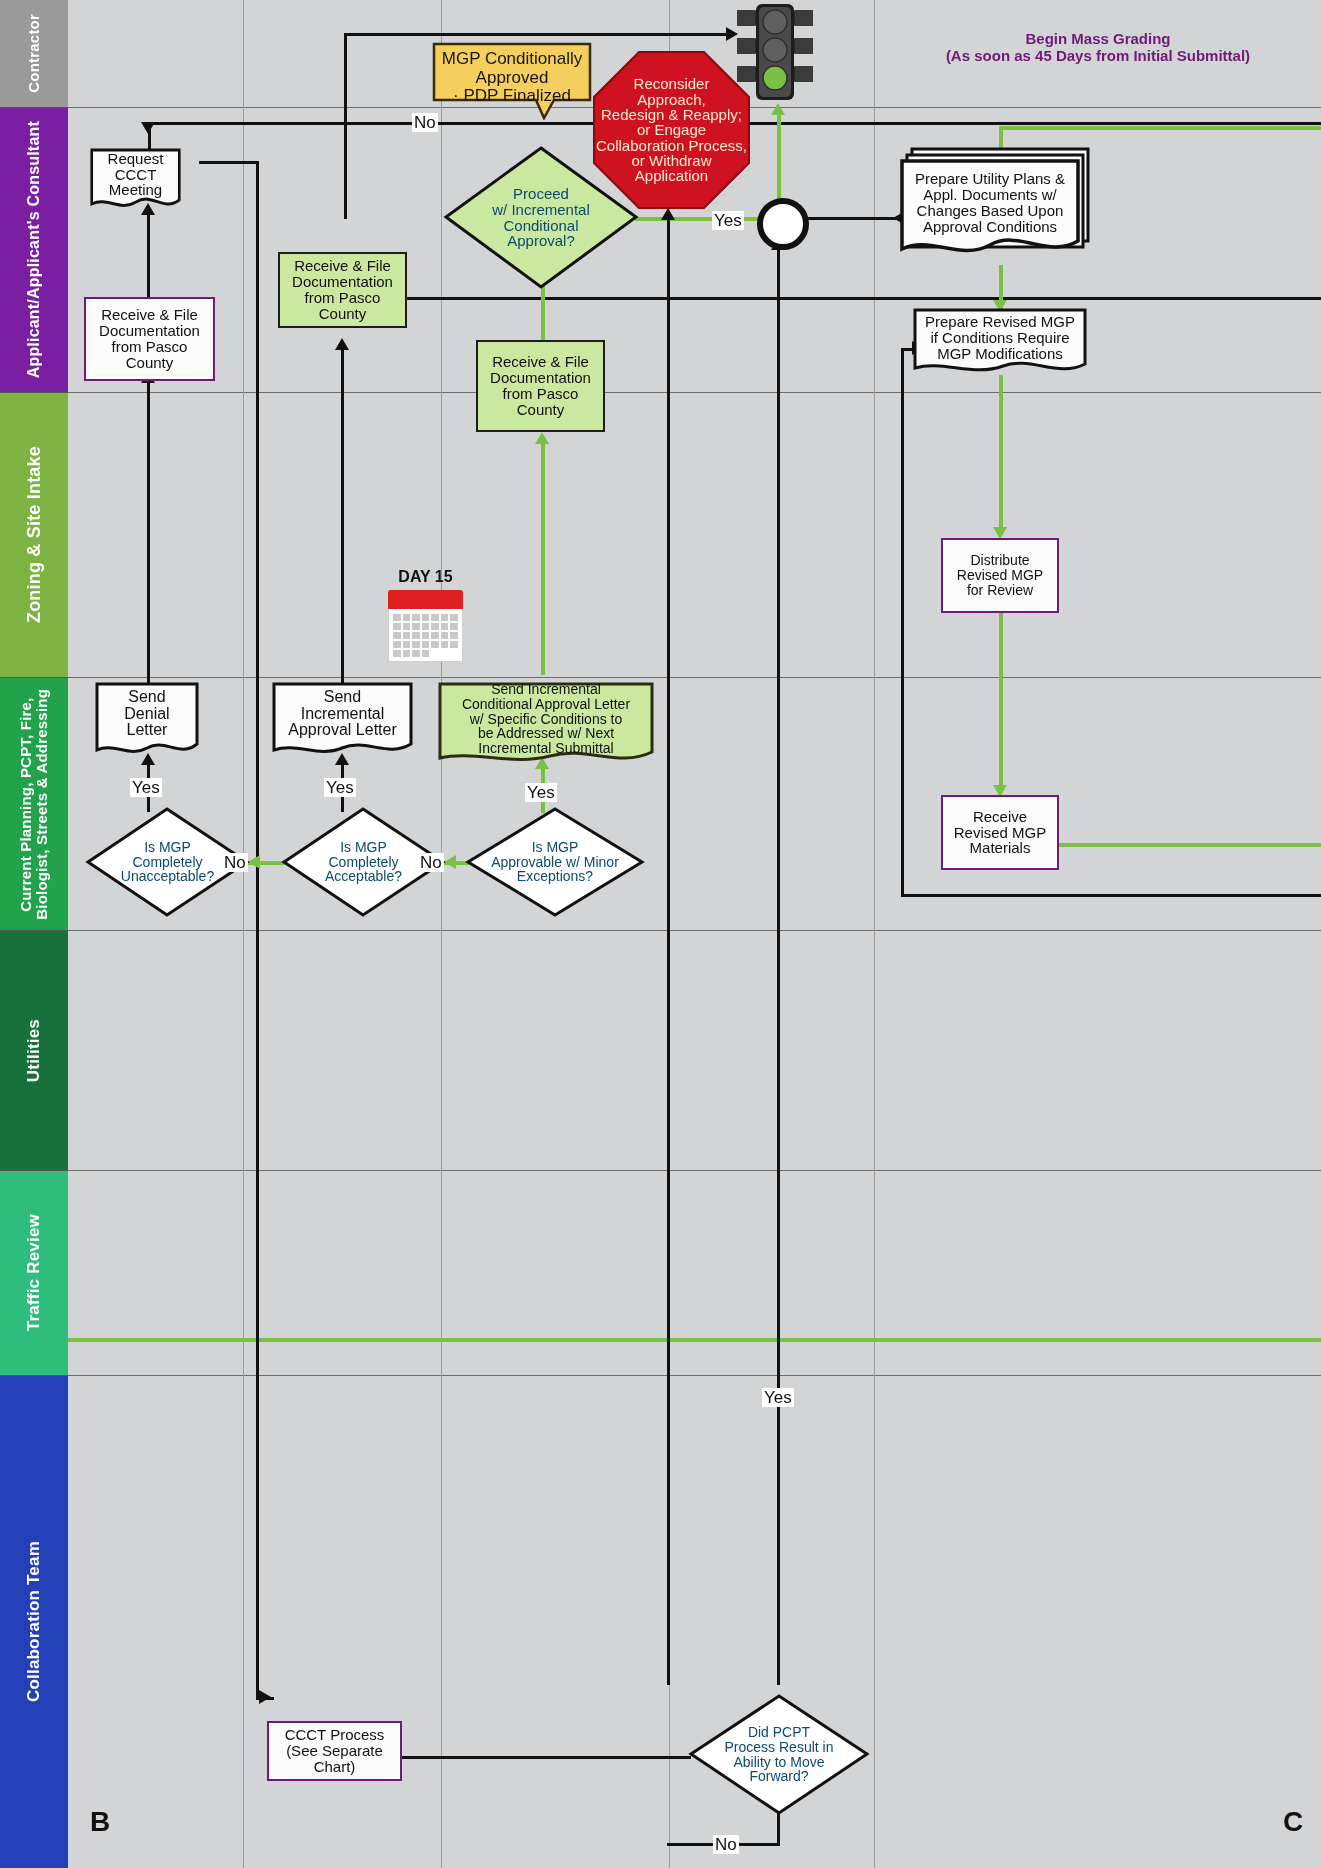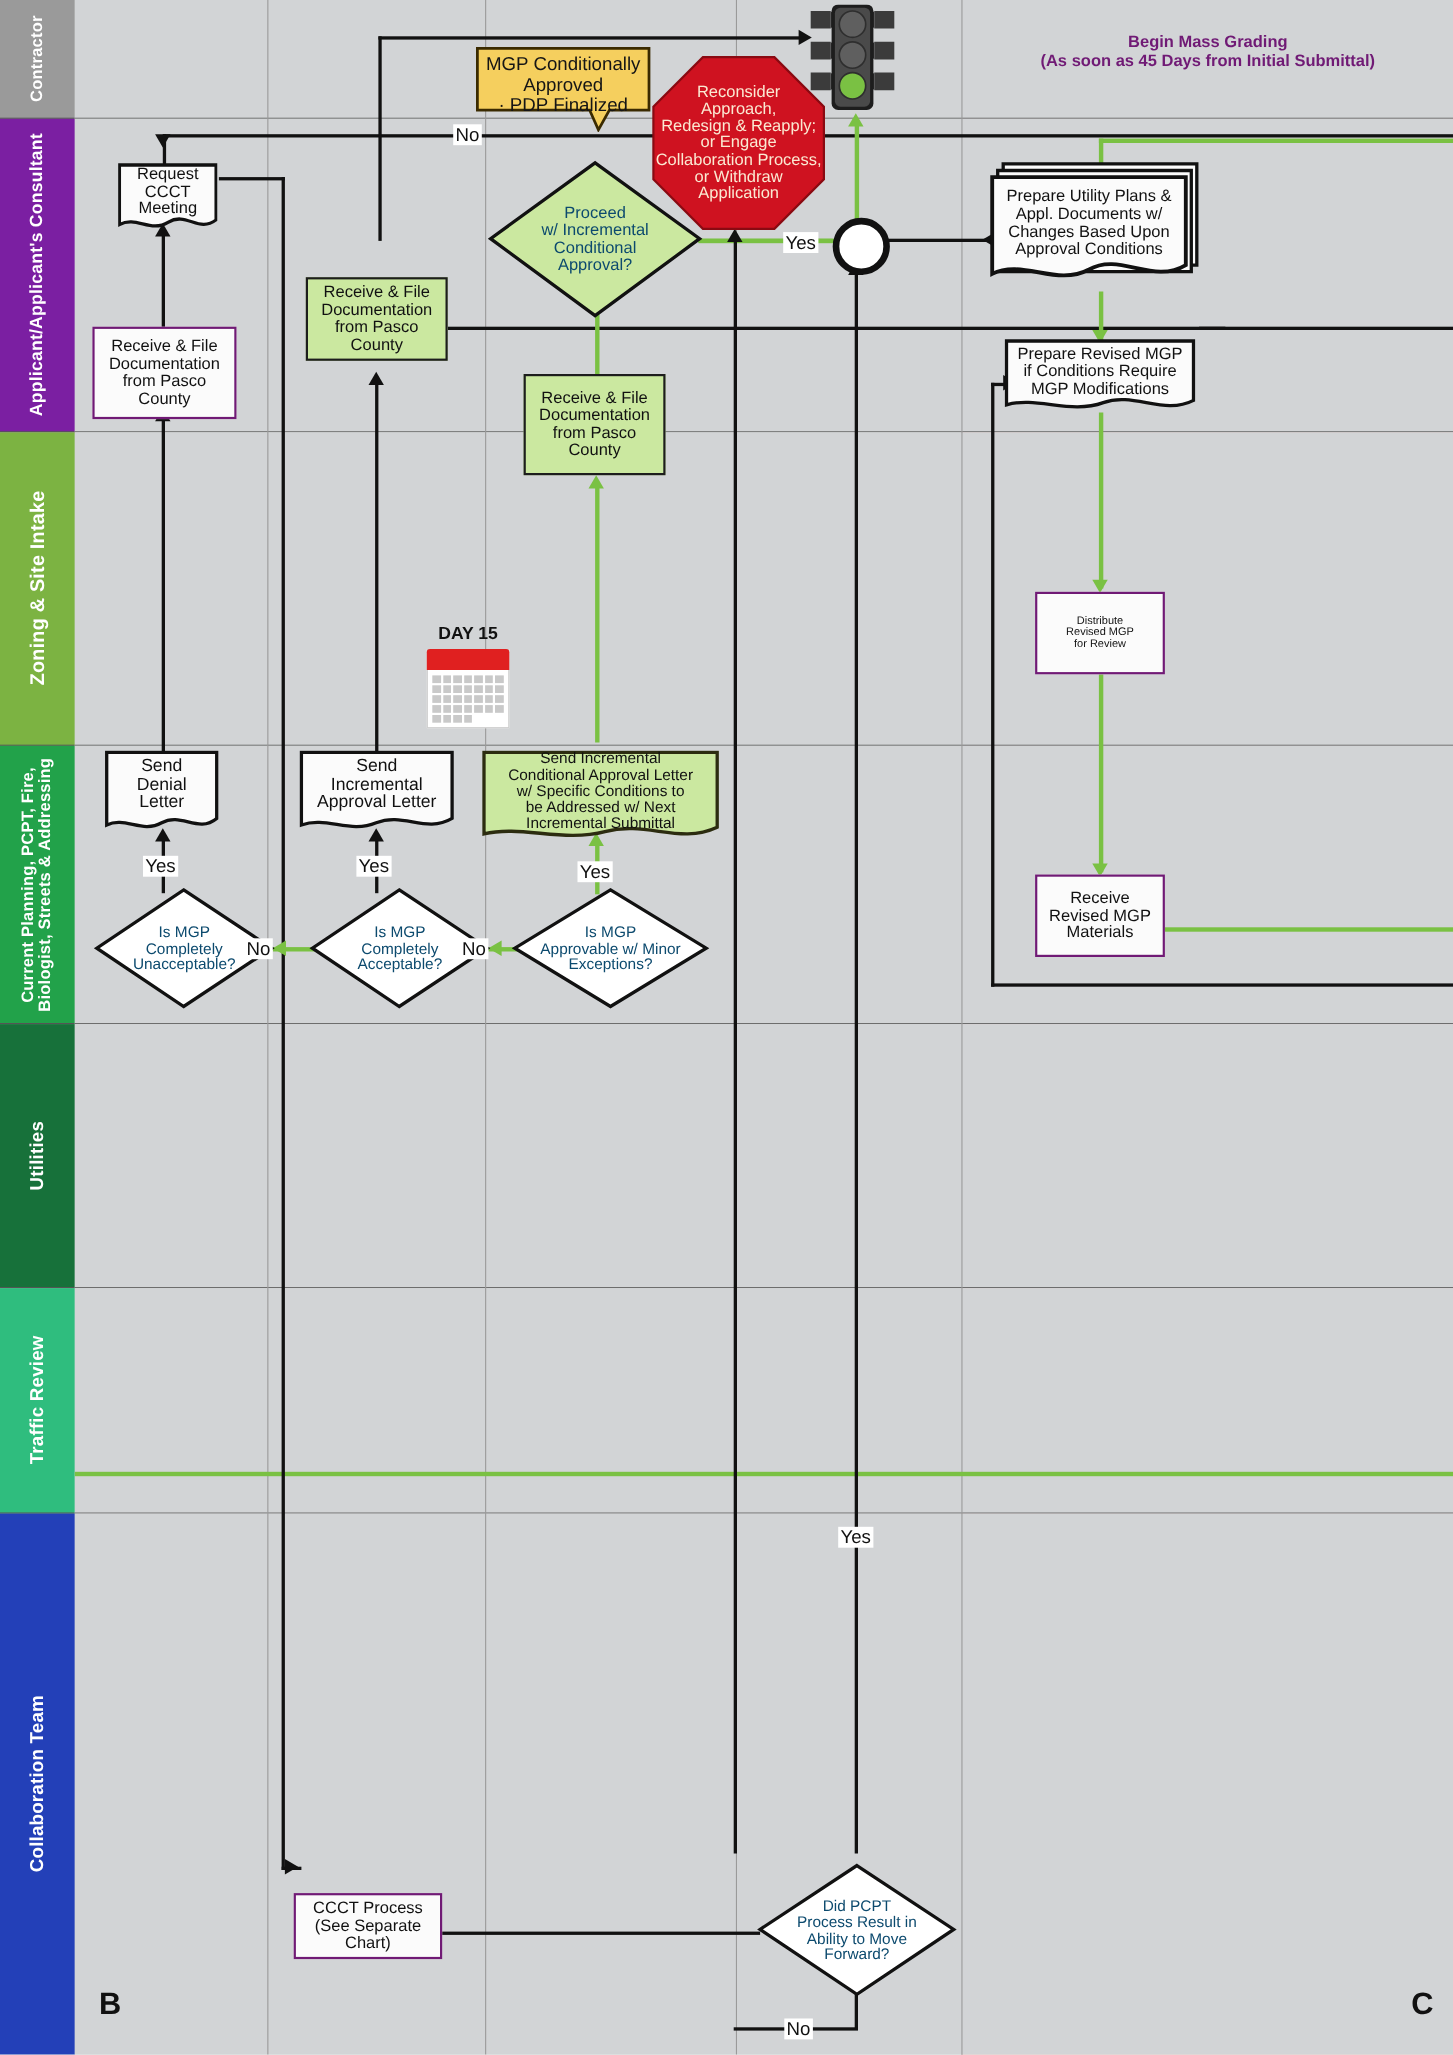--- a/index.html
+++ b/index.html
@@ -232,21 +232,21 @@
   <div class="edge" style="left:1090px;top:297px;width:231px;height:3px;"></div>
 
   <div class="edge" style="left:401px;top:1756px;width:290px;height:3px;"></div>
 
   <div class="elabel" style="left:762px;top:1388px;">Yes</div>
 
   <div class="edge" style="left:777px;top:1810px;width:3px;height:35px;"></div>
   <div class="edge" style="left:667px;top:1843px;width:113px;height:3px;"></div>
   <div class="elabel" style="left:713px;top:1835px;">No</div>
 
-  <div class="doc" style="left:107px;top:148px;width:91px;height:65px;">
+  <div class="doc" style="left:90px;top:148px;width:91px;height:65px;">
     <svg viewBox="0 0 105 65" preserveAspectRatio="none">
       <path d="M2,2 H103 V52 C85,64 72,44 53,54 C34,64 20,48 2,56 Z" fill="#fbfbfb" stroke="#111" stroke-width="3"></path>
     </svg>
     <div class="txt" style="white-space:pre-line;font-size:15px;">Request
 CCCT
 Meeting</div>
   </div>
 
   <div class="node rect" style="left:84px;top:297px;width:131px;height:84px;">
     <span style="white-space:pre-line;font-size:15px;">Receive &amp; File
@@ -342,21 +342,21 @@
       <path d="M9,10 H185 V102 H9 Z" fill="#fbfbfb" stroke="#111" stroke-width="3"></path>
       <path d="M4,16 H180 V96 C150,114 120,84 92,100 C62,116 32,90 4,104 Z" fill="#fbfbfb" stroke="#111" stroke-width="3.5"></path>
     </svg>
     <div class="txt" style="white-space:pre-line;left:10px;right:20px;top:18px;bottom:22px;font-size:15px;">Prepare Utility Plans &amp;
 Appl. Documents w/
 Changes Based Upon
 Approval Conditions</div>
   </div>
 
   <div class="node rect" style="left:941px;top:538px;width:118px;height:75px;">
-    <span style="white-space:pre-line;font-size:10px;">Distribute
+    <span style="white-space:pre-line;font-size:14px;">Distribute
 Revised MGP
 for Review</span>
   </div>
 
   <div class="node rect" style="left:941px;top:795px;width:118px;height:75px;">
     <span style="white-space:pre-line;font-size:15px;">Receive
 Revised MGP
 Materials</span>
   </div>
 

